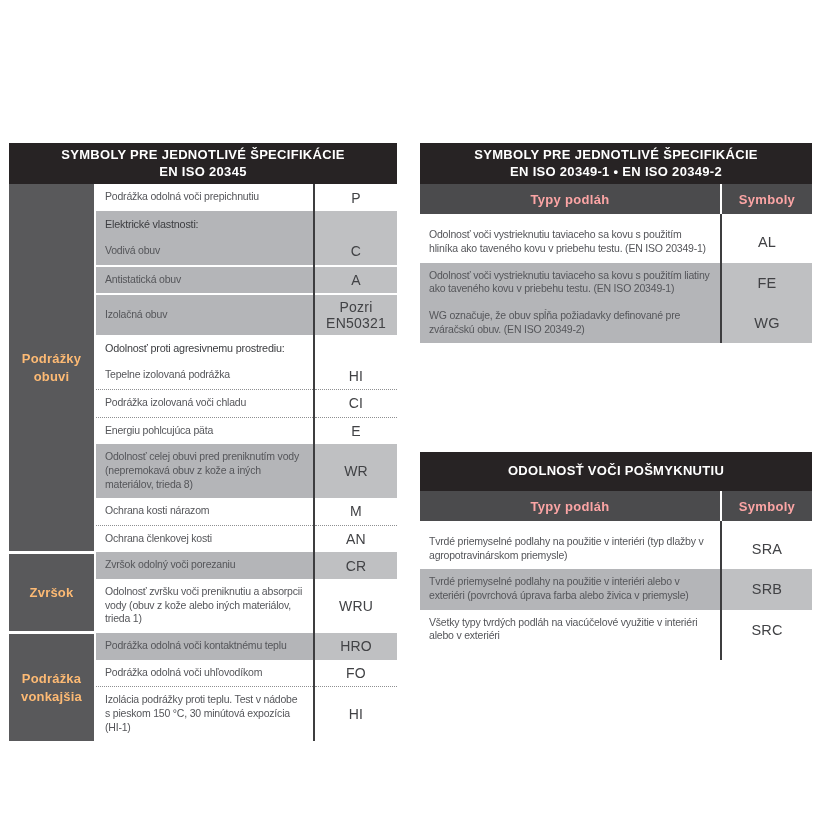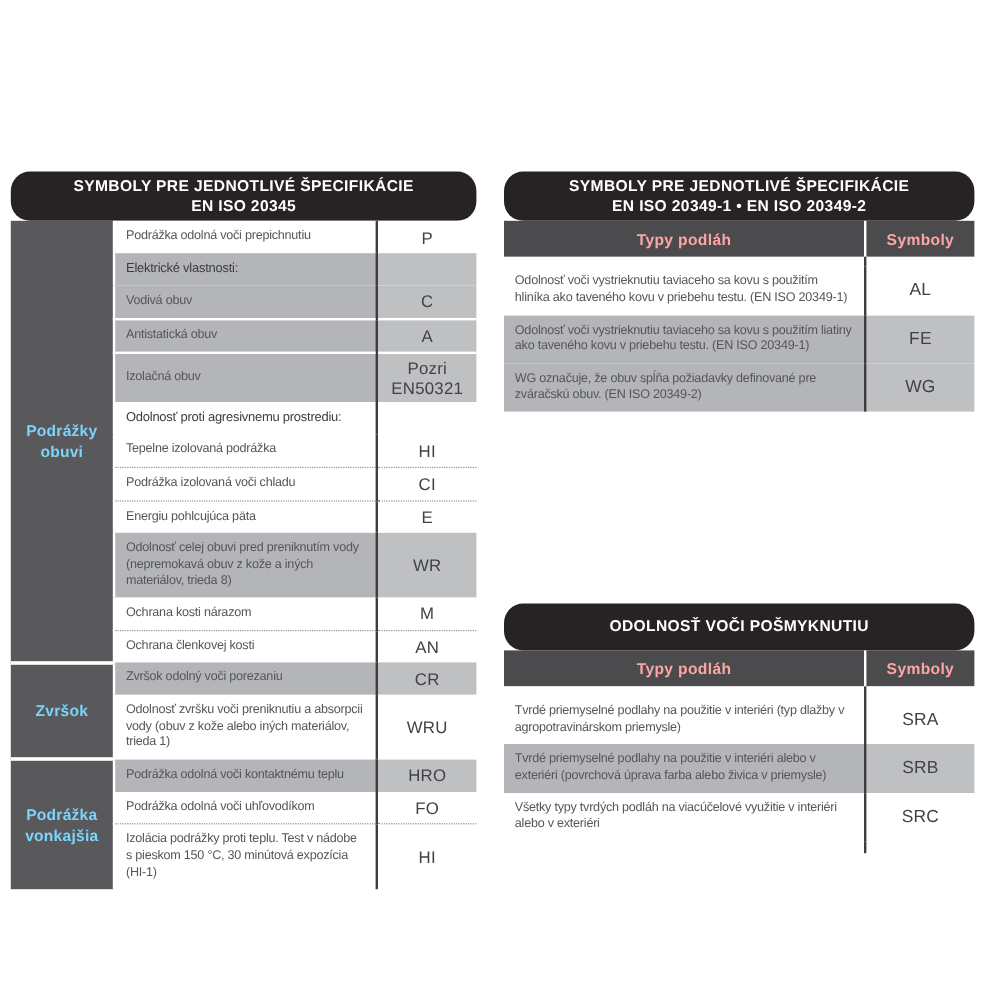--- a/index.html
+++ b/index.html
@@ -11,27 +11,27 @@
   html,body{margin:0;padding:0;}
   body{
     width:820px;height:820px;overflow:hidden;background:#ffffff;
     font-family:"Liberation Sans","DejaVu Sans",sans-serif;
     -webkit-font-smoothing:antialiased;
   }
   .sheet{position:relative;width:820px;height:820px;}
   .tbl{position:absolute;}
   #tbl-left{left:9px;top:143px;width:388px;}
   #tbl-right-top{left:420px;top:143px;width:392px;}
-  #tbl-right-bottom{left:420px;top:503px;width:392px;}
+  #tbl-right-bottom{left:420px;top:452px;width:392px;}
 
   .tbl-head{
     background:var(--header_bg);color:#fff;text-align:center;
     display:flex;flex-direction:column;justify-content:center;
     min-height:39px;padding:3px 4px 4px;line-height:1.32;
-    font-weight:bold;font-size:13px;letter-spacing:.3px;border-radius:16px;
+    font-weight:bold;font-size:13px;letter-spacing:.3px;
   }
   table{border-collapse:collapse;table-layout:fixed;width:100%;}
   td,th{padding:0;vertical-align:middle;}
 
   .colh{
     background:var(--subheader_bg);color:#fca5a5;font-weight:bold;
     font-size:13px;height:30px;text-align:center;letter-spacing:.3px;
   }
   .colh-sym{border-left:2px solid #ffffff;}
 
@@ -47,21 +47,21 @@
     background:#fff;border-left:2px solid var(--divider_dark);
     padding:4px 2px;letter-spacing:.2px;
   }
   tr.gray td.desc{background:var(--row_gray);}
   tr.gray td.sym{background:var(--symbol_gray);}
   tr.bold td.desc{font-weight:normal;color:#3c3d40;font-size:10.8px;}
   tr.sep-line td.desc,tr.sep-line td.sym{border-top:2px solid #ffffff;}
   tr.sep-dotted td.desc,tr.sep-dotted td.sym{border-top:1px dotted #8e8f91;}
 
   td.group-cell{
-    background:var(--group_bg);color:#7dd3fc;font-weight:bold;
+    background:var(--group_bg);color:#fdba74;font-weight:bold;
     font-size:13px;text-align:center;line-height:1.35;
     border-right:2px solid #ffffff;border-bottom:3px solid #ffffff;
     padding:2px 6px;letter-spacing:.2px;
   }
   tr:last-child td.group-cell, td.group-cell.last{border-bottom:none;}
 
   
   #tbl-left td.sym{font-size:14px;}
 </style>
 </head>

